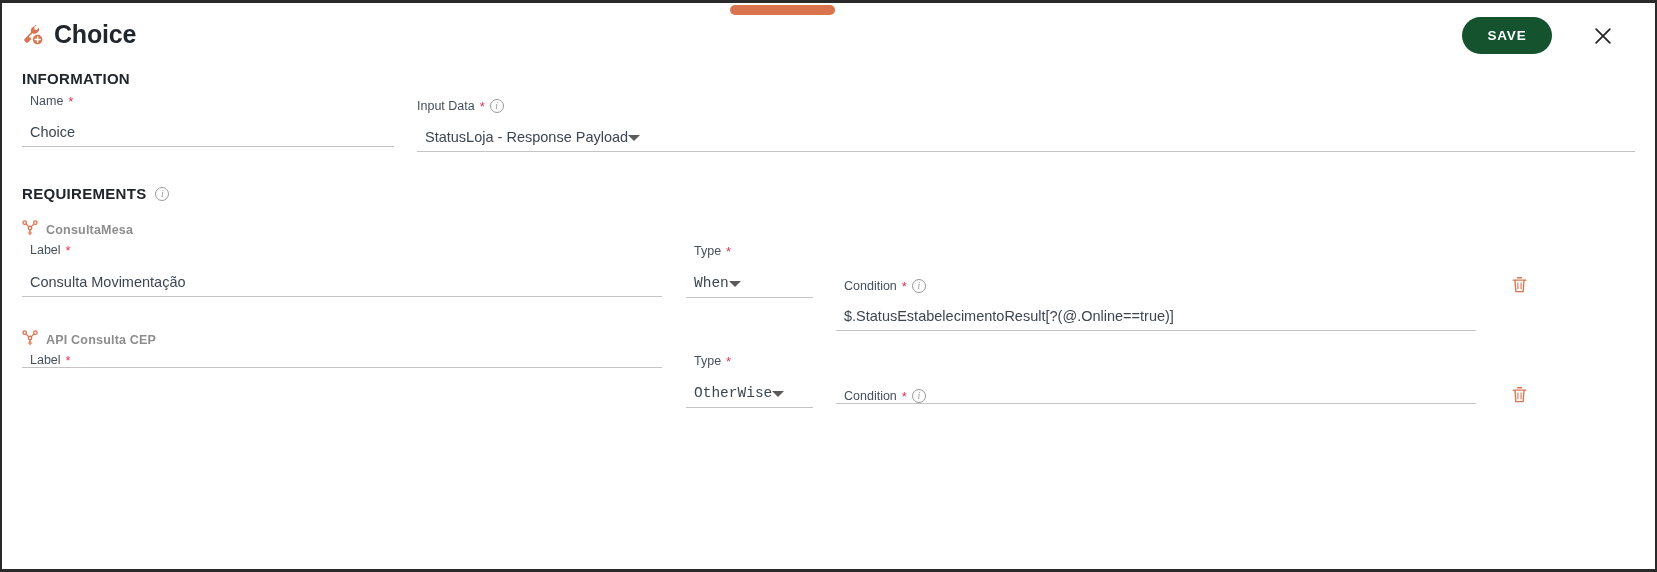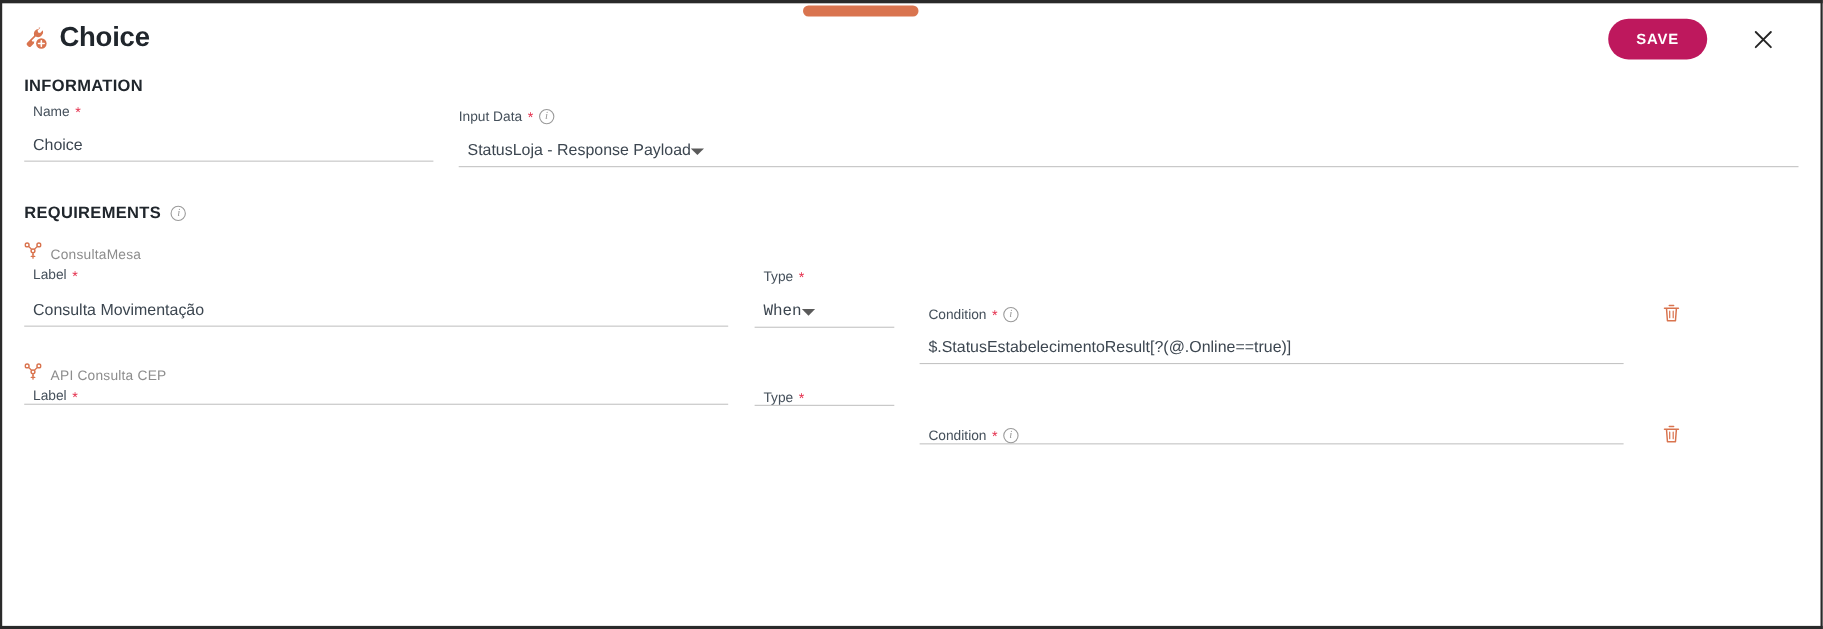--- a/index.html
+++ b/index.html
@@ -34,21 +34,21 @@
     display: flex; align-items: center; gap: 10px;
   }
   #title-text {
     font-size: 25px; font-weight: bold; color: #20262c;
     letter-spacing: -0.2px;
   }
   .hdr-icon { display: block; }
   #save-button {
     position: absolute; right: 105px; top: 14px;
     width: 90px; height: 37px;
-    background: #be185d;
+    background: #14532d;
     color: #ffffff;
     border: none; border-radius: 19px;
     font-family: "Liberation Sans", sans-serif;
     font-size: 13.5px; font-weight: bold; letter-spacing: 0.8px;
     cursor: pointer;
     display: flex; align-items: center; justify-content: center;
   }
   #close-button {
     position: absolute; right: 40px; top: 19px;
     width: 28px; height: 28px;
@@ -118,21 +118,21 @@
   #field-inputdata .field-value { padding-left: 8px; padding-top: 16px; }
   
   .req-group { position: absolute; left: 0; right: 0; }
   #req-group-0 { top: 220px; }
   #req-group-1 { top: 330px; }
   .req-head {
     position: absolute; left: 22px; top: 0;
     display: flex; align-items: center; gap: 8px;
   }
   .req-name {
-    font-size: 12.5px; font-weight: normal; color: #8d8d8d;
+    font-size: 12.5px; font-weight: bold; color: #8d8d8d;
     letter-spacing: 0.2px;
   }
   .req-label-field { position: absolute; left: 22px; top: 23px; width: 640px; }
   .req-label-field .field-label { padding-left: 8px; }
   .req-label-field .field-value { padding-left: 8px; padding-top: 17px; }
   .req-type-field { position: absolute; left: 686px; top: 24px; width: 127px; }
   .req-type-field .field-label { padding-left: 8px; }
   .req-type-field .field-value { padding-left: 8px; padding-top: 17px; font-family: Liberation Mono, monospace; }
   .req-cond-field { position: absolute; left: 836px; top: 27px; width: 640px; }
   .req-cond-field .field-label { padding-left: 8px; margin-top: 32px; }
@@ -292,20 +292,24 @@
       <span class="req-star">*</span>
     </div>
     <div class="underline"></div>
   </div>
 
   <div class="req-type-field">
     <div class="field-label">
       <span>Type</span>
       <span class="req-star">*</span>
     </div>
+    <div class="field-input-row">
+      <div class="field-value">OtherWise</div>
+      <div class="caret"></div>
+    </div>
     <div class="underline"></div>
   </div>
 
   <div class="req-cond-field">
     <div class="field-label">
       <span>Condition</span>
       <span class="req-star">*</span>
       <span class="info-circle">i</span>
     </div>
     <div class="underline"></div>

